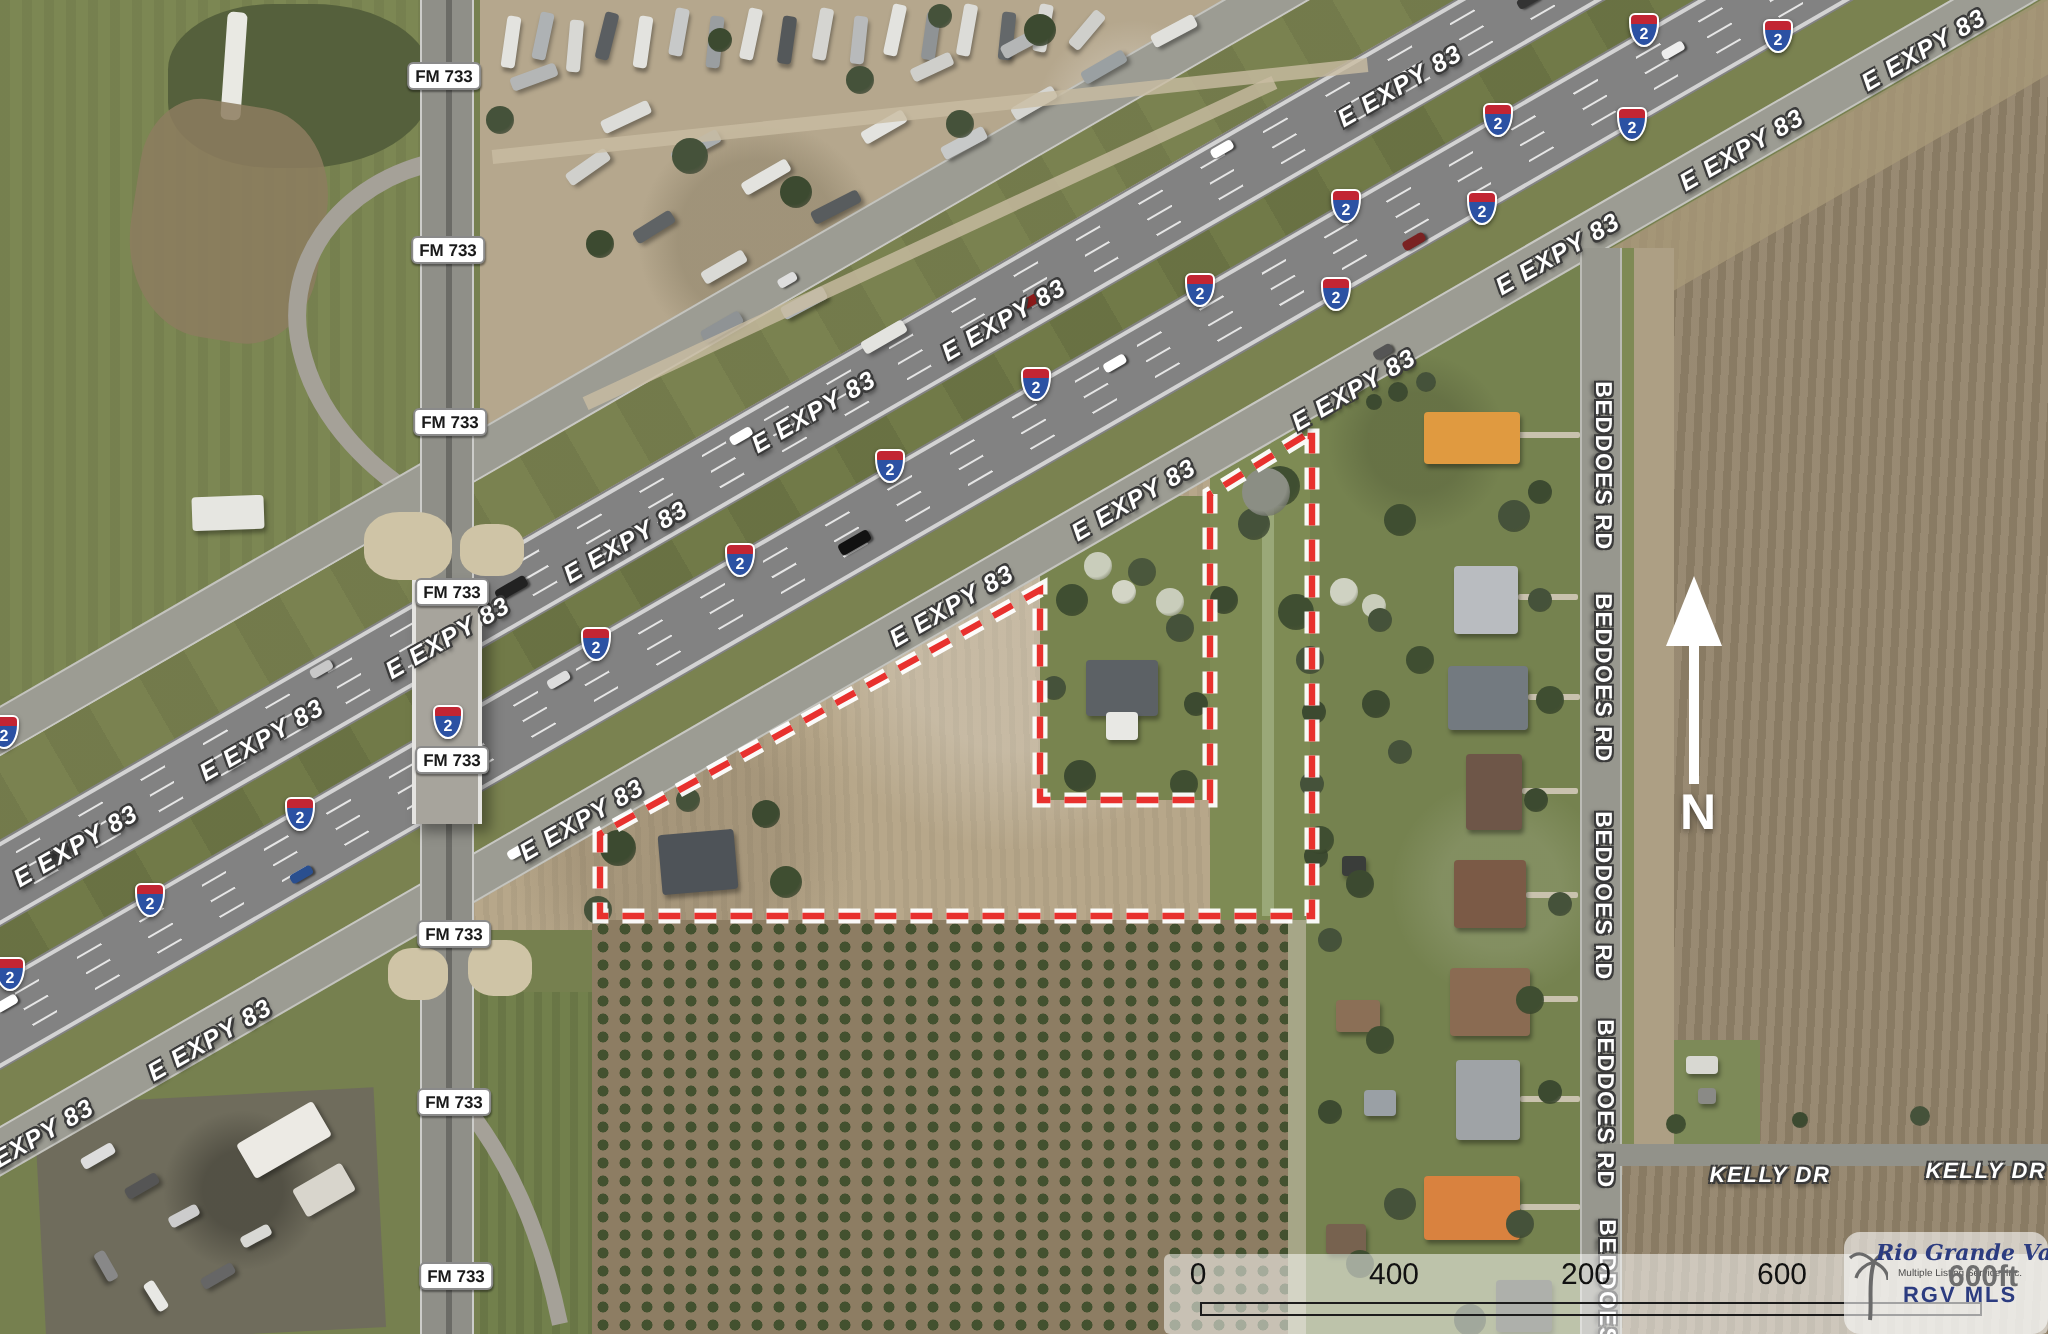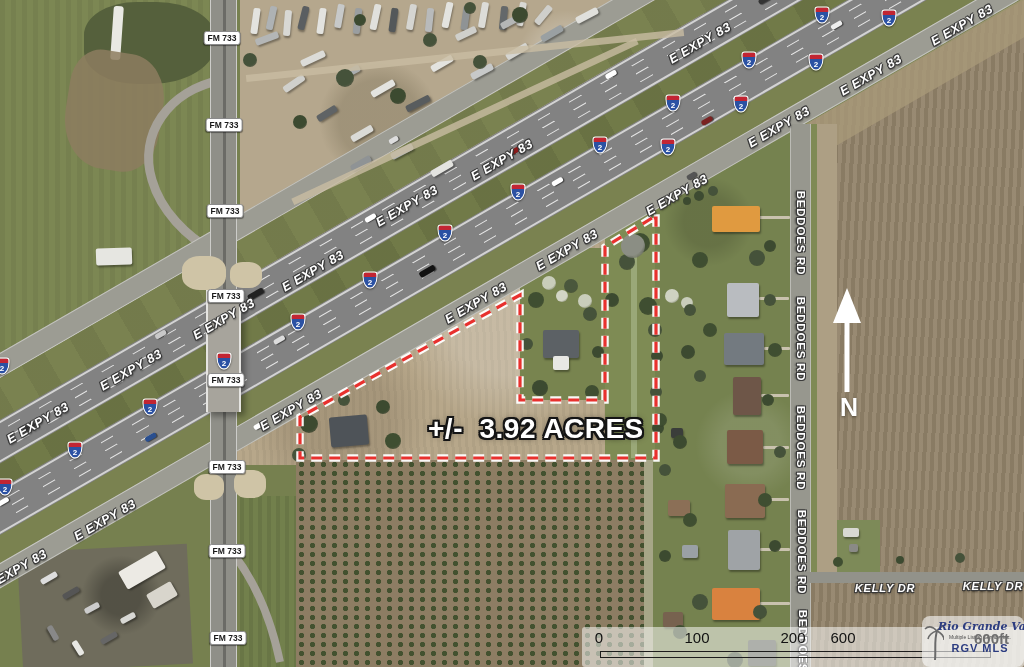--- a/index.html
+++ b/index.html
@@ -188,33 +188,32 @@
   <div class="fm733"></div>
   <div class="bridge"></div>
   <div class="beddoes"></div>
   <div class="kelly-rd"></div>
 
   <svg class="overlay" width="1024" height="667" style="z-index:10">
     <path d="M652,218 L605,247 L605,400 L520,400 L520,295 L300,417 L300,458 L656,458 L656,218 Z" fill="none" stroke="#ffffff" stroke-width="7.5" stroke-dasharray="11 7" opacity="0.95"></path>
     <path d="M652,218 L605,247 L605,400 L520,400 L520,295 L300,417 L300,458 L656,458 L656,218 Z" fill="none" stroke="#e8312e" stroke-width="3.2" stroke-dasharray="11 7"></path>
   </svg>
 
-  <div class="acres" style="z-index:12">+/-  3.92 ACRES</div>
 
   <svg class="overlay" width="36" height="106" style="left:830px;top:288px;z-index:12">
     <polygon points="17,0 3,35 31,35" fill="#fff"></polygon>
     <rect x="14.5" y="30" width="5" height="74" fill="#fff"></rect>
   </svg>
   <div class="north-n" style="left:849px;top:407px;z-index:12">N</div>
 
   <div class="scale-panel" style="z-index:20"></div>
   <div class="tick" style="left:599px;z-index:21">0</div>
-  <div class="tick" style="left:697px;z-index:21">100</div>
+  <div class="tick" style="left:697px;z-index:21">400</div>
   <div class="tick" style="left:793px;z-index:21">200</div>
-  <div class="tick" style="left:843px;z-index:21">600</div>
+  <div class="tick" style="left:891px;z-index:21">600</div>
   <div class="scale-bar" style="z-index:21">
     <div class="seg-a"></div>
       <div class="seg-b"></div>
       <div class="seg-a2"></div>
       <div class="seg-c"></div>
   </div>
 
   <div class="logo">
     <svg width="20" height="42" style="left:2px;top:4px">
       <path d="M11,40 C12,30 10,20 13,11" stroke="#6a6a6a" stroke-width="2" fill="none"></path>

